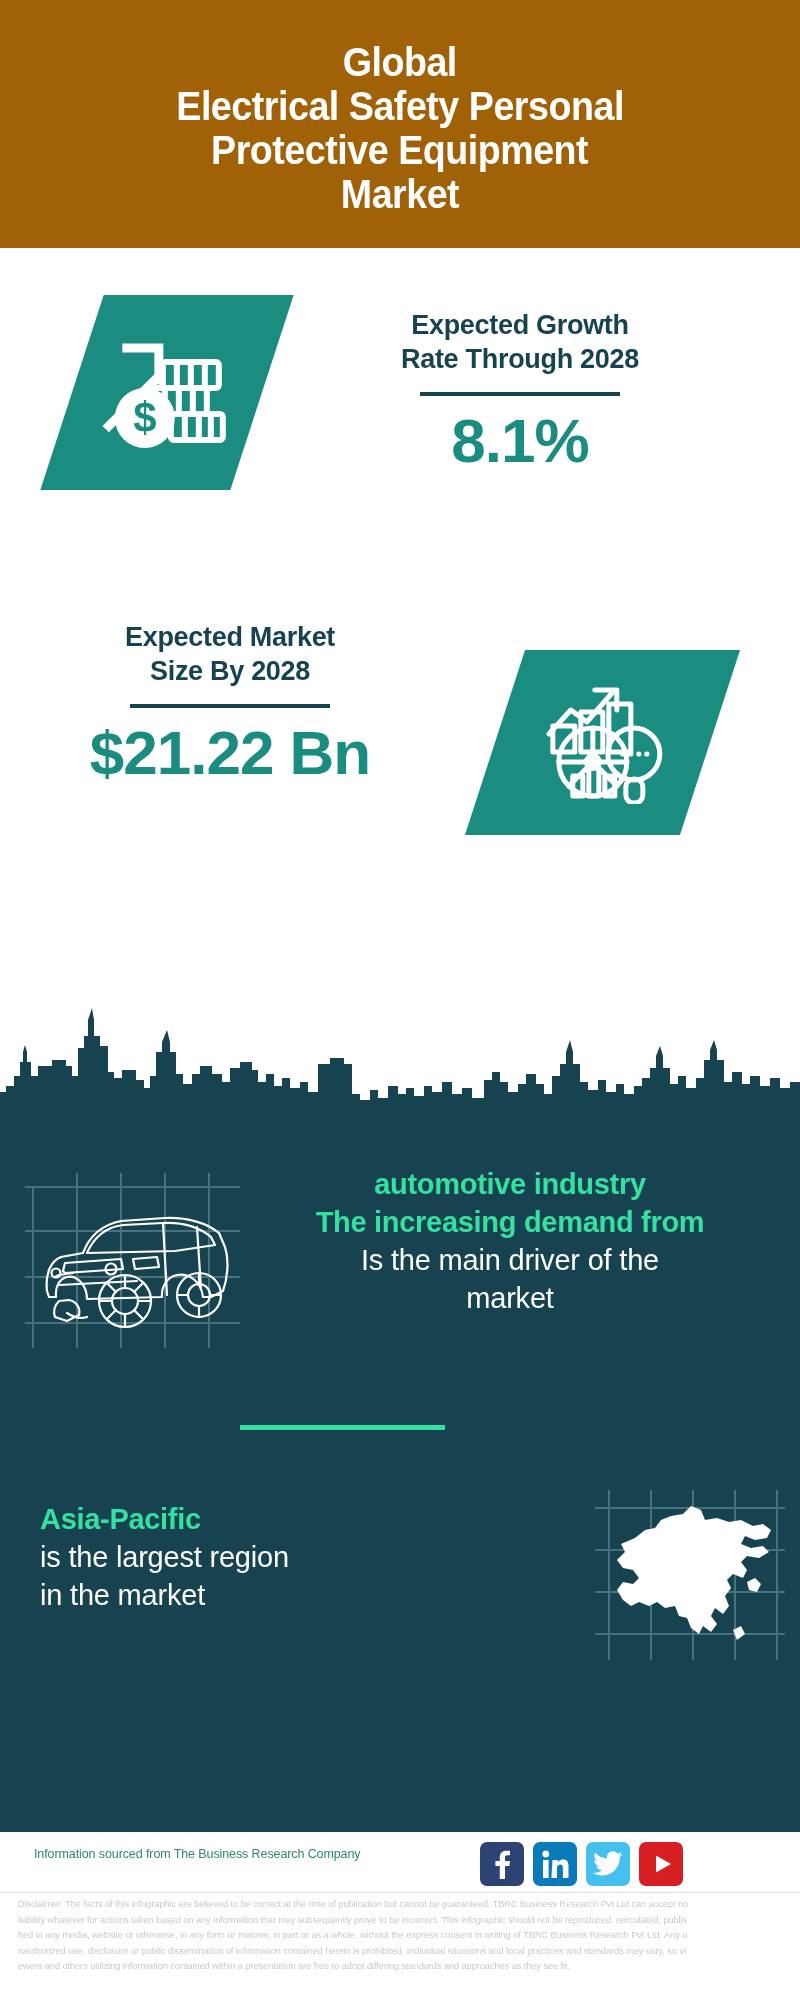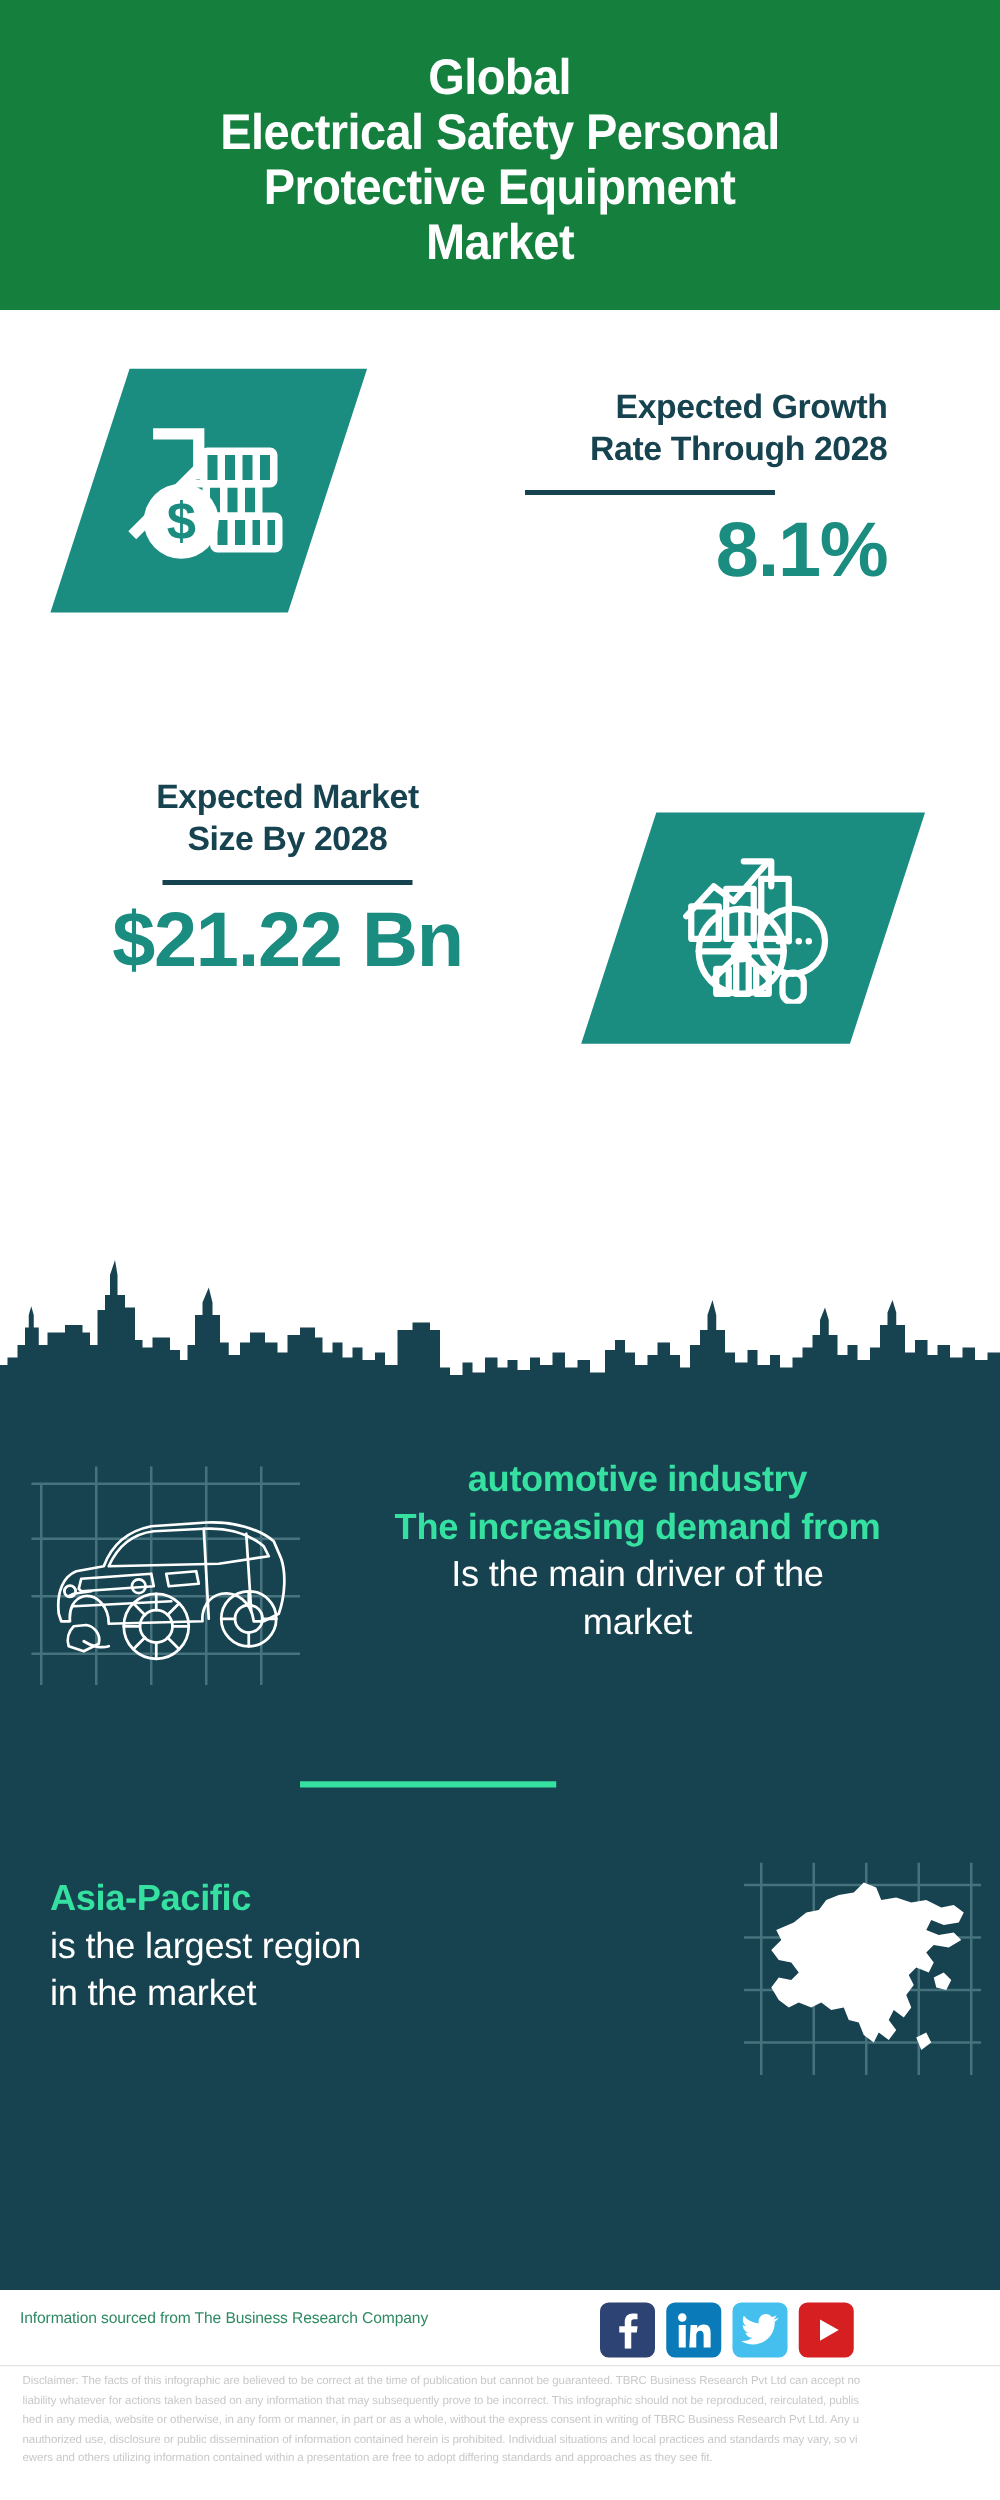--- a/index.html
+++ b/index.html
@@ -8,42 +8,42 @@
     font-family:"Liberation Sans", sans-serif;
     background:#ffffff;
     position:relative;
     overflow:hidden;
   }
   .page { position:relative; width:800px; height:2000px; background:#fff; }
 
   
   .header {
     position:absolute; left:0; top:0; width:800px; height:248px;
-    background:#15803d;
+    background:#a16207;
     display:flex; flex-direction:column; align-items:center; justify-content:center;
     padding:8px 20px 0;
   }
   .header-line {
     color:#ffffff; font-weight:bold; text-align:center;
     font-size:40px; line-height:44px; letter-spacing:-0.5px;
     font-family:"Liberation Sans", sans-serif;
     transform:scaleX(0.94); transform-origin:center;
   }
 
   
   .sec-growth { position:absolute; left:0; top:248px; width:800px; height:345px; }
   .para {
     position:absolute;
     background:#1a8c80;
     transform:skewX(-18deg);
     display:flex; align-items:center; justify-content:center;
   }
   .para .inner { transform:skewX(18deg); display:flex; align-items:center; justify-content:center; }
   #growth-badge { left:72px; top:47px; width:190px; height:195px; }
-  .growth-txt { position:absolute; left:330px; top:60px; width:380px; text-align:right; }
+  .growth-txt { position:absolute; left:330px; top:60px; width:380px; text-align:center; }
   .lbl {
     color:#16434f; font-weight:bold; font-size:27px; line-height:34px;
     letter-spacing:-0.3px;
   }
   .rule { height:4px; background:#16434f; margin:16px auto 10px; width:200px; }
   .big {
     color:#1a8c80; font-weight:bold; font-size:62px; line-height:70px; letter-spacing:-1px;
   }
 
   
@@ -73,21 +73,21 @@
     position:absolute; left:240px; top:1425px; width:205px; height:5px; background:#35e0a1;
   }
 
   
   .region { position:absolute; left:0; top:1480px; width:800px; height:250px; }
   .region-txt { position:absolute; left:40px; top:20px; width:560px; text-align:left; }
   .map-art { position:absolute; left:595px; top:10px; width:190px; height:170px; }
 
   
   .srcbar { position:absolute; left:0; top:1833px; width:800px; height:62px; background:#fff; }
-  .src-text { position:absolute; left:16px; top:12px; width:460px; }
+  .src-text { position:absolute; left:34px; top:12px; width:460px; }
   .src-text div {
     color:#2f8a63; font-size:12.5px; line-height:19px; letter-spacing:-0.1px;
   }
   .socials { position:absolute; left:480px; top:9px; display:flex; gap:9px; }
   .soc { width:44px; height:44px; border-radius:7px; display:flex; align-items:center; justify-content:center; }
   .soc svg { display:block; }
   .soc-fb { background:#2d4373; }
   .soc-li { background:#0a7bb8; }
   .soc-tw { background:#45c0ee; }
   .soc-yt { background:#d61f20; }

